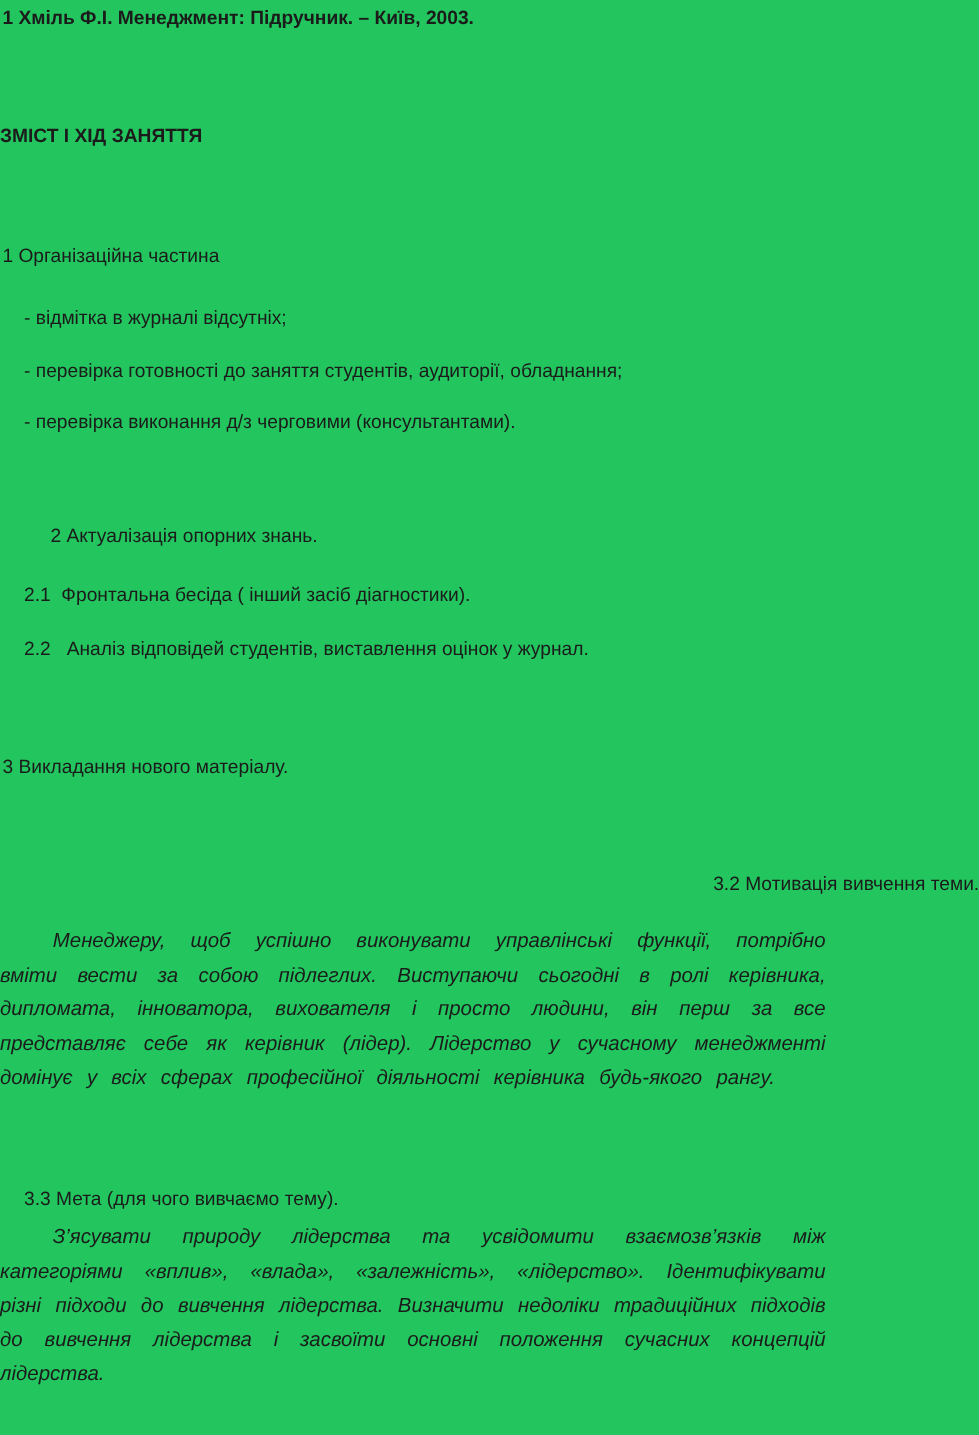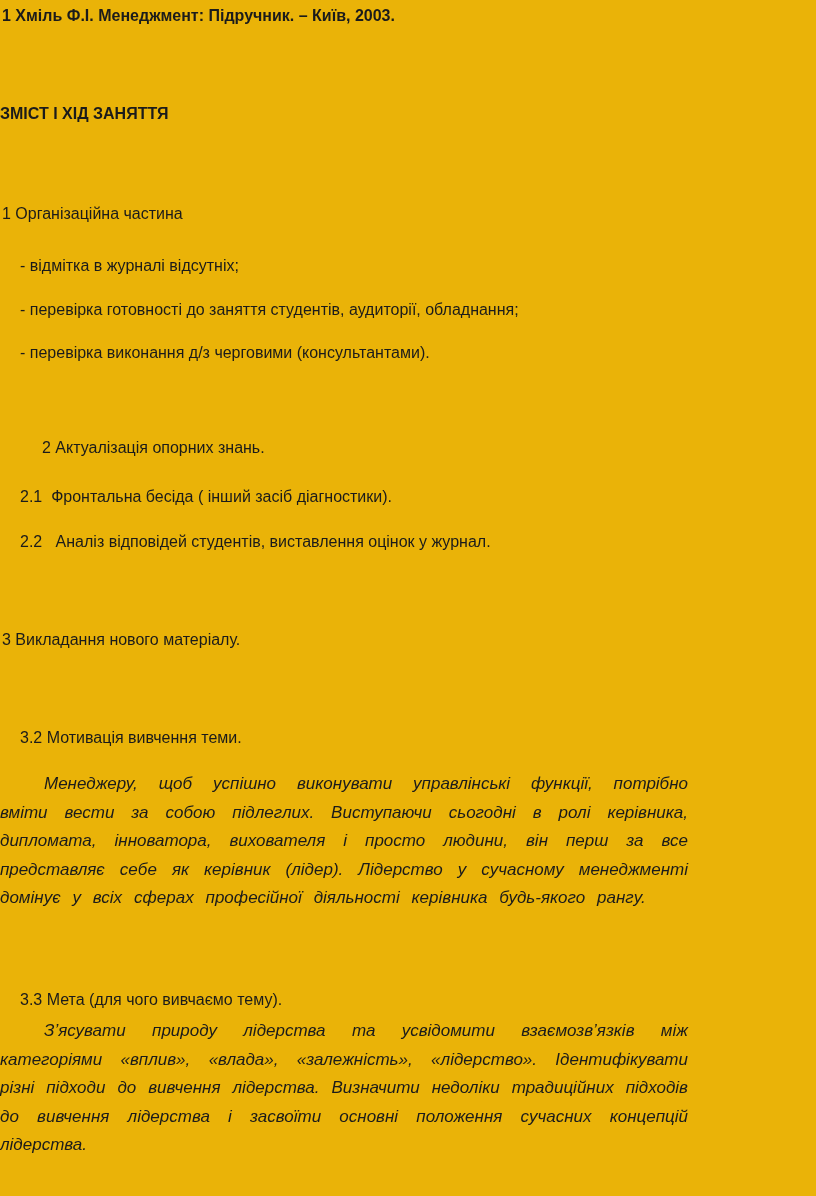--- a/index.html
+++ b/index.html
@@ -1,20 +1,20 @@
 <!DOCTYPE html>
 <html lang="uk"><head>
 <meta charset="utf-8">
 <style>
   html, body { margin: 0; padding: 0; background: #ffffff; }
   .page {
     position: relative;
     width: 816px;
     height: 1196px;
-    background: #eab308;
+    background: #22c55e;
     color: #1b1b1b;
     font-family: "Liberation Sans", sans-serif;
     overflow: hidden;
   }
   .line {
     position: absolute;
     left: 2px;
     right: 0;
     font-size: 16px;
     line-height: 28px;
@@ -46,21 +46,21 @@
   .pos-title { top: 100px; }
   .pos-s1h   { top: 200px; }
   .pos-s1i0  { top: 252px; }
   .pos-s1i1  { top: 296px; }
   .pos-s1i2  { top: 339px; }
   .pos-s2h   { top: 434px; margin-left: 40px; }
   .pos-s2i0  { top: 483px; }
   .pos-s2i1  { top: 528px; }
   .pos-s3h   { top: 626px; }
   .pos-s31   { top: 672px; }
-  .pos-s32   { top: 724px; }
+  .pos-s32   { top: 724px; text-align: right; }
   .pos-p1    { top: 770px; }
   .pos-s33   { top: 986px; }
   .pos-p2    { top: 1017px; }
 </style>
 </head>
 <body>
 
 <div class="page">
 
   <div class="line bold pos-ref">1 Хміль Ф.І. Менеджмент: Підручник. – Київ, 2003.</div>

